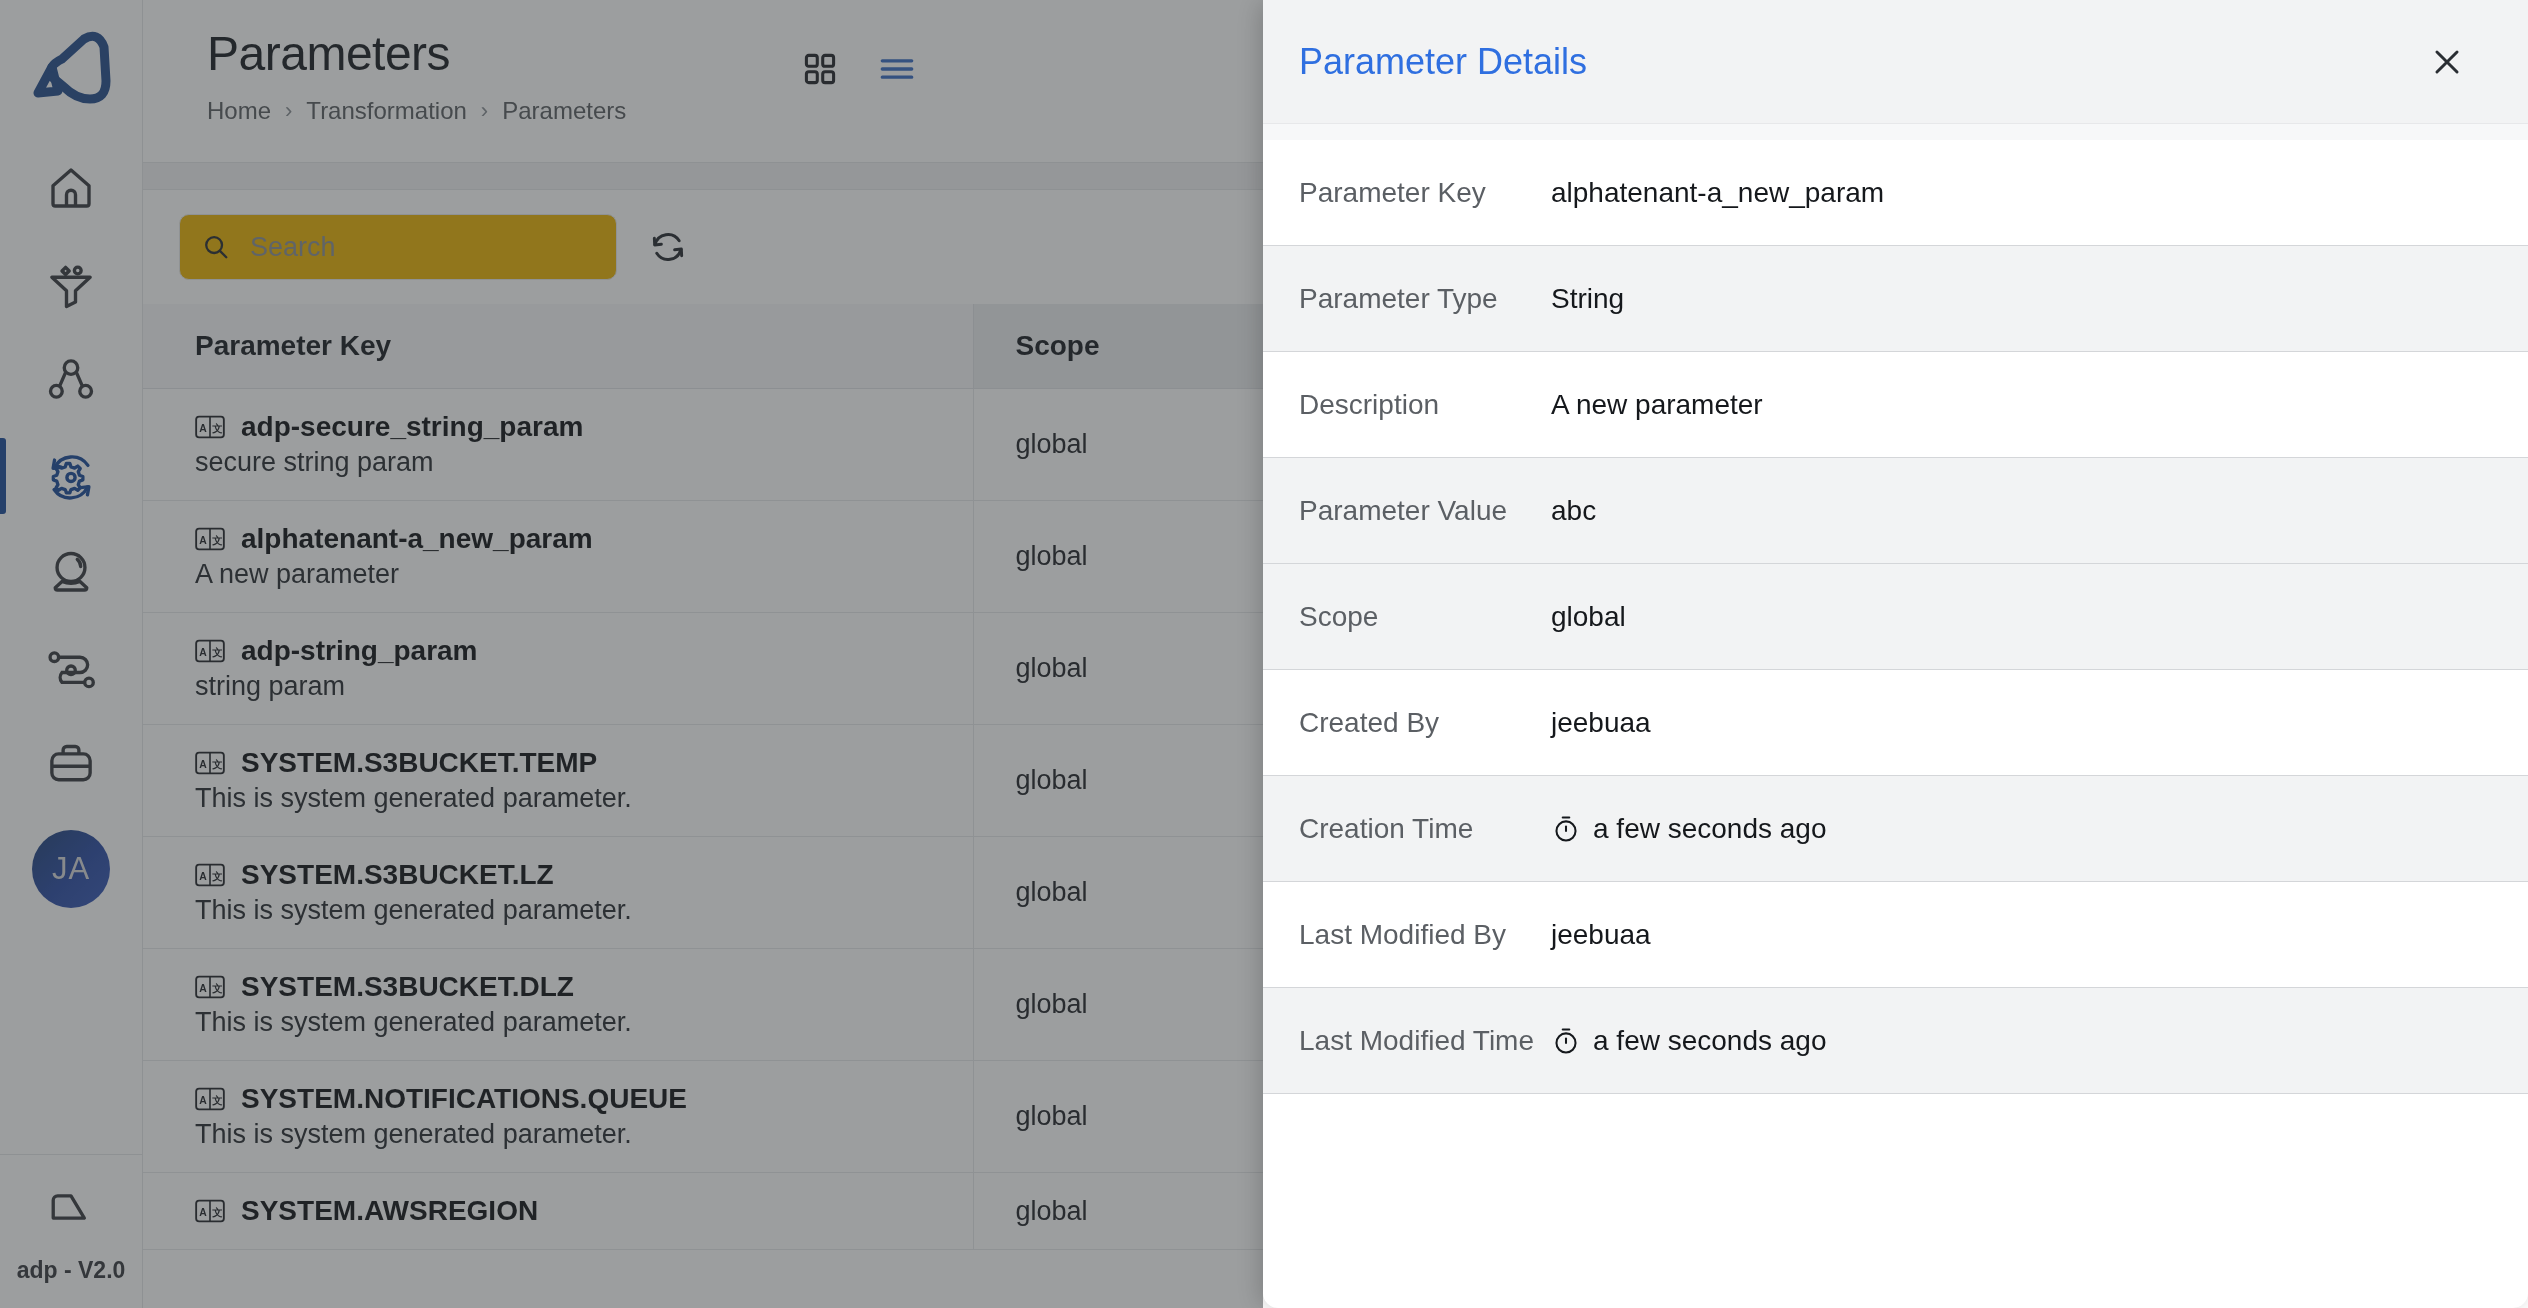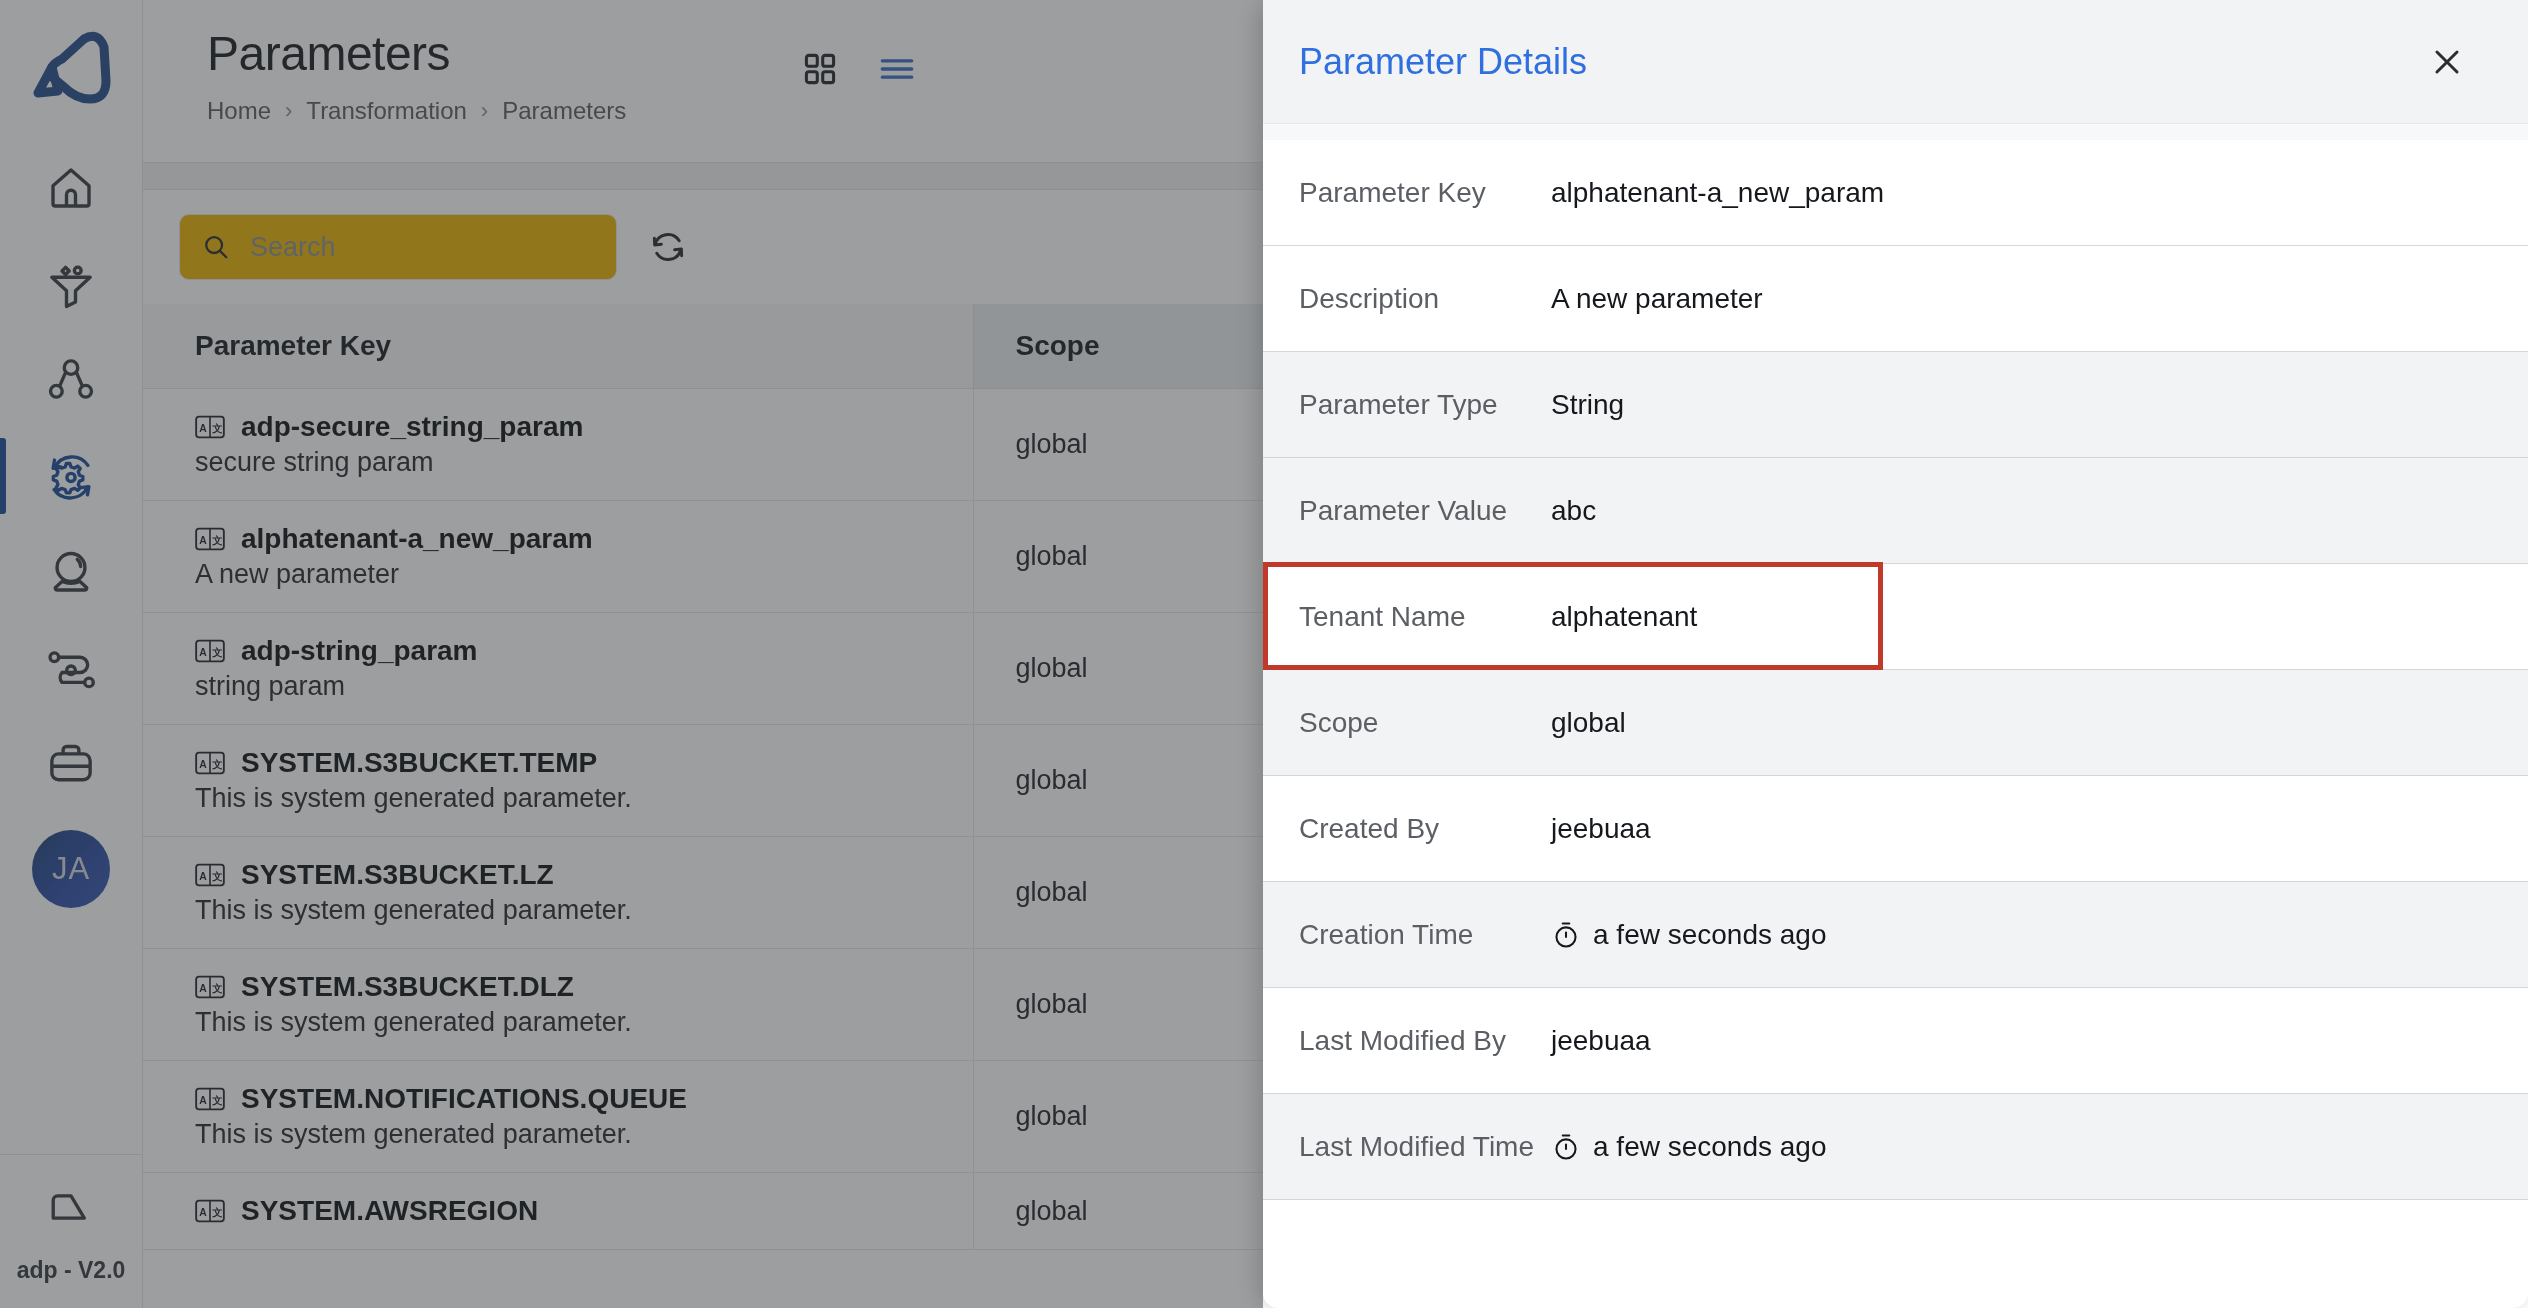--- a/index.html
+++ b/index.html
@@ -409,44 +409,37 @@
       </div>
     </div>
     <div class="panel-gap"></div>
     <div class="detail-list" id="detail-list">
         <div class="detail-row odd">
           <div class="detail-label">Parameter Key</div>
           <div class="detail-value">
             <span>alphatenant-a_new_param</span>
           </div>
         </div>
+        <div class="detail-row even">
+          <div class="detail-label">Parameter Type</div>
+          <div class="detail-value">
+            <span>String</span>
+          </div>
+        </div>
         <div class="detail-row odd">
           <div class="detail-label">Description</div>
           <div class="detail-value">
             <span>A new parameter</span>
           </div>
         </div>
         <div class="detail-row even">
-          <div class="detail-label">Parameter Type</div>
-          <div class="detail-value">
-            <span>String</span>
-          </div>
-        </div>
-        <div class="detail-row even">
           <div class="detail-label">Parameter Value</div>
           <div class="detail-value">
             <span>abc</span>
           </div>
-        </div>
-        <div class="detail-row odd">
-          <div class="detail-label">Tenant Name</div>
-          <div class="detail-value">
-            <span>alphatenant</span>
-          </div>
-          <div class="hl-box" style="border-color: rgb(192, 57, 43);"></div>
         </div>
         <div class="detail-row even">
           <div class="detail-label">Scope</div>
           <div class="detail-value">
             <span>global</span>
           </div>
         </div>
         <div class="detail-row odd">
           <div class="detail-label">Created By</div>
           <div class="detail-value">

